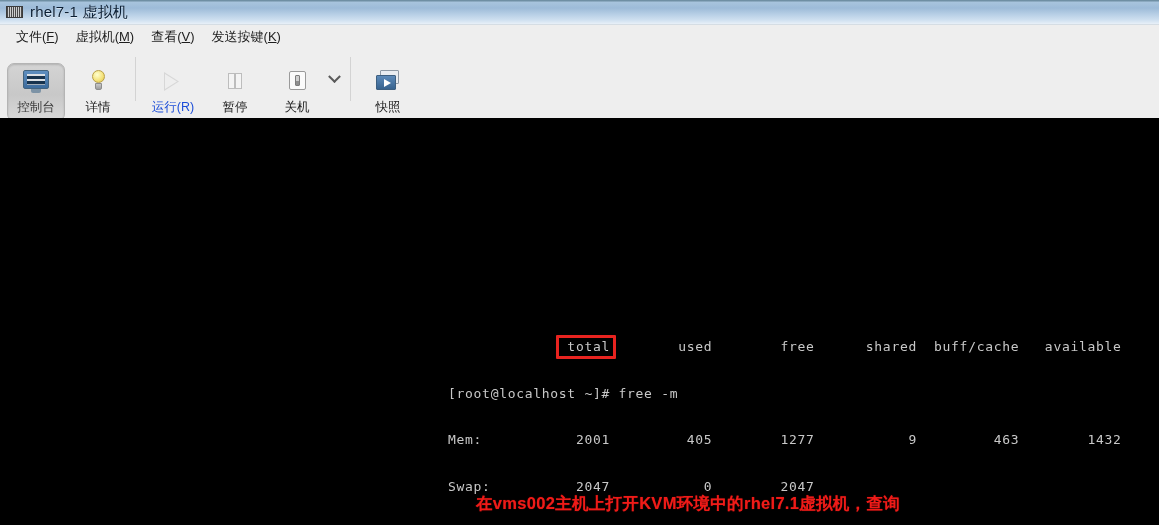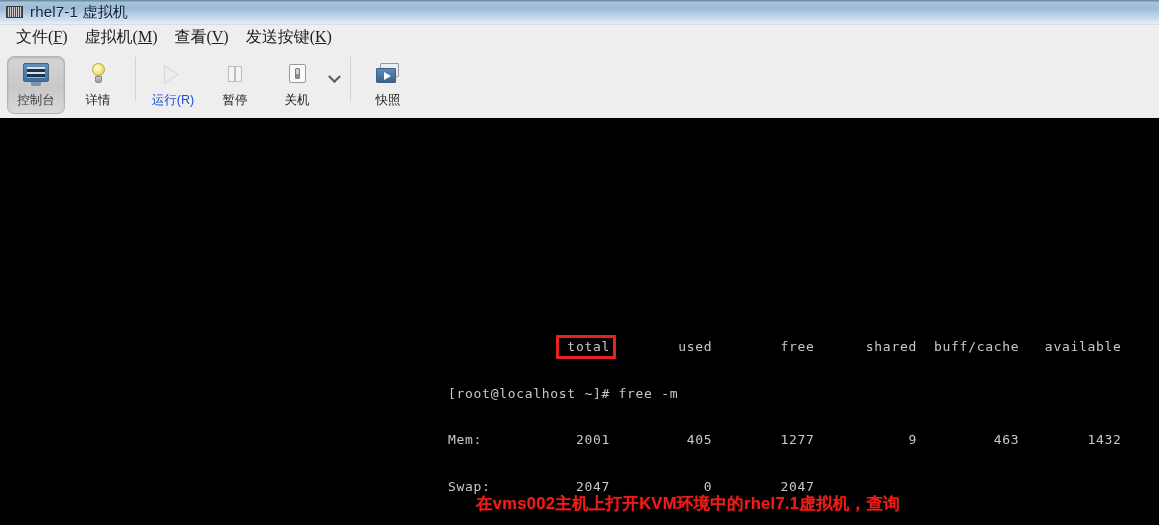--- a/index.html
+++ b/index.html
@@ -75,43 +75,42 @@
     box-sizing: border-box;
   }
   .menubar {
     height: 23px;
     display: flex;
     align-items: center;
     padding-left: 8px;
     box-sizing: border-box;
   }
   .menu-item {
-    font-size: 16px;
+    font-size: 13px;
     color: #1d1d1d;
     padding: 2px 9px 2px 8px;
     white-space: nowrap;
     cursor: default;
     line-height: 16px;
-    font-family: Liberation Serif, serif;
   }
   .menu-item u { text-decoration: underline; }
 
   
   .toolbar {
     position: relative;
     height: 70px;
     display: flex;
     align-items: flex-start;
     padding-left: 7px;
     box-sizing: border-box;
   }
   .tb-btn {
     width: 58px;
     height: 58px;
-    margin-top: 8px;
+    margin-top: 15px;
     display: flex;
     flex-direction: column;
     align-items: center;
     justify-content: flex-start;
     padding-top: 5px;
     box-sizing: border-box;
     border: 1px solid transparent;
     border-radius: 7px;
     cursor: default;
     position: relative;

